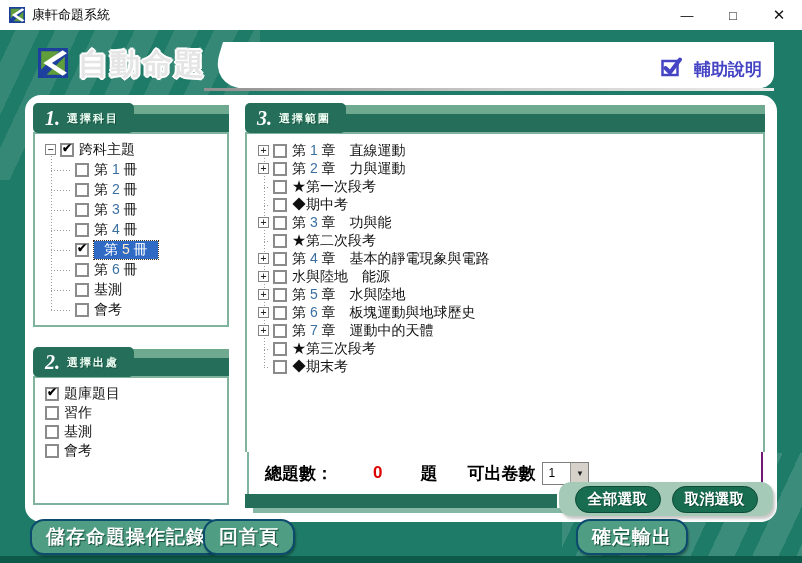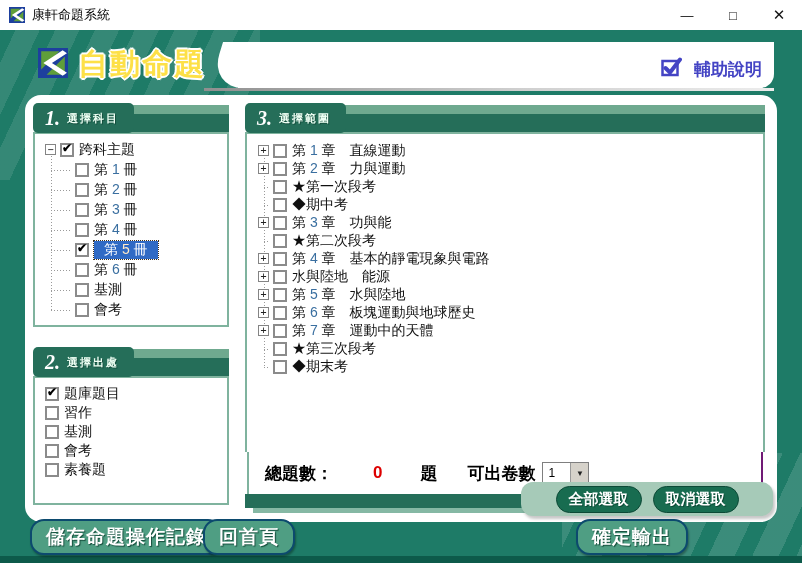--- a/index.html
+++ b/index.html
@@ -24,21 +24,21 @@
     background:repeating-linear-gradient(115deg,transparent 0 16px,rgba(255,255,255,.13) 16px 40px);}
 
   
   .band{position:absolute;left:238px;top:12px;right:28px;height:46px;background:#fff;
         border-radius:0 0 14px 0;z-index:1;}
   .band::before{content:"";position:absolute;left:-22px;top:0;width:70px;height:46px;background:#fff;
         transform:skewX(-17deg);border-radius:0 0 0 34px;}
   .band::after{content:"";position:absolute;left:-34px;right:0;bottom:-3px;height:3px;
         background:linear-gradient(90deg,#8f8f8f,#cfcfcf 55%,#ececec);}
   .brand{position:absolute;left:38px;top:14px;display:flex;align-items:center;gap:10px;z-index:3;}
-  .app-title{font-size:30px;font-weight:bold;letter-spacing:2px;color:#fde047;
+  .app-title{font-size:30px;font-weight:bold;letter-spacing:2px;color:#e5e5e5;
      text-shadow:2px 0 0 #fff,-2px 0 0 #fff,0 2px 0 #fff,0 -2px 0 #fff,
                  1px 1px 0 #fff,-1px -1px 0 #fff,1px -1px 0 #fff,-1px 1px 0 #fff;}
   .help{position:absolute;right:40px;top:27px;display:flex;align-items:center;gap:12px;z-index:3;
         color:#4444c4;font-weight:bold;font-size:17px;cursor:pointer;}
 
   
   .content{position:absolute;left:25px;top:65px;right:25px;bottom:41px;background:#fff;
            border-radius:16px;z-index:3;}
 
   .panel{position:absolute;}
@@ -88,21 +88,21 @@
           font-size:17px;font-weight:bold;color:#000;}
   .tot-val{color:var(--count-red,#dd0000);margin-left:40px;}
   .tot-unit{margin-left:38px;}
   .papers-lbl{margin-left:30px;}
   .dd{display:inline-flex;margin-left:7px;height:21px;border:1px solid #7f7f7f;background:#fff;cursor:pointer;}
   .dd-val{width:22px;display:flex;align-items:center;padding-left:5px;font-size:12px;font-weight:normal;}
   .dd-btn{width:17px;background:#d6d2ca;border-left:1px solid #9a9a9a;display:flex;align-items:center;
           justify-content:center;font-size:8px;color:#222;}
   .p3bar{position:absolute;left:0;right:208px;bottom:8px;height:14px;background:var(--banner-dark,#256e59);}
   .p3sh{position:absolute;left:8px;right:200px;bottom:3px;height:5px;background:#85b8a4;}
-  .p3tab{position:absolute;right:-8px;bottom:0;width:252px;height:34px;background:var(--tab-light,#a6cab8);
+  .p3tab{position:absolute;right:-8px;bottom:0;width:214px;height:34px;background:var(--tab-light,#a6cab8);
          border-radius:12px;display:flex;align-items:center;justify-content:center;gap:11px;z-index:2;
          box-shadow:2px 3px 3px rgba(0,0,0,.22);}
   .btn-dark{background:var(--button-dark,#186c50);border:1px solid #0c4936;color:#fff;font-weight:bold;
             font-size:15px;padding:3px 12px;border-radius:14px;cursor:pointer;
             text-shadow:1px 1px 0 rgba(0,40,25,.5);font-family:inherit;}
 
   
   .bstrip{position:absolute;left:0;right:0;bottom:0;height:7px;background:#0d5a4a;z-index:4;}
   .btn-mid{position:absolute;background:var(--button-mid,#4f9e83);border:2px solid #0c4a6e;border-radius:14px;
            color:#fff;font-weight:bold;font-size:19px;padding:3px 14px;z-index:6;cursor:pointer;
@@ -246,24 +246,20 @@
                 <span class="t-lbl">習作</span>
               </div>
               <div class="srow">
                 <span class="cbx"></span>
                 <span class="t-lbl">基測</span>
               </div>
               <div class="srow">
                 <span class="cbx"></span>
                 <span class="t-lbl">會考</span>
               </div>
-              <div class="srow">
-                <span class="cbx"></span>
-                <span class="t-lbl">素養題</span>
-              </div>
             </div>
         </div>
       </div>
 
       <div class="panel" id="panel3">
         <div class="banner">
           <div class="lightbar"></div>
           <div class="darkbar"></div>
           <div class="blabel">
             <span class="bnum">3.</span>

